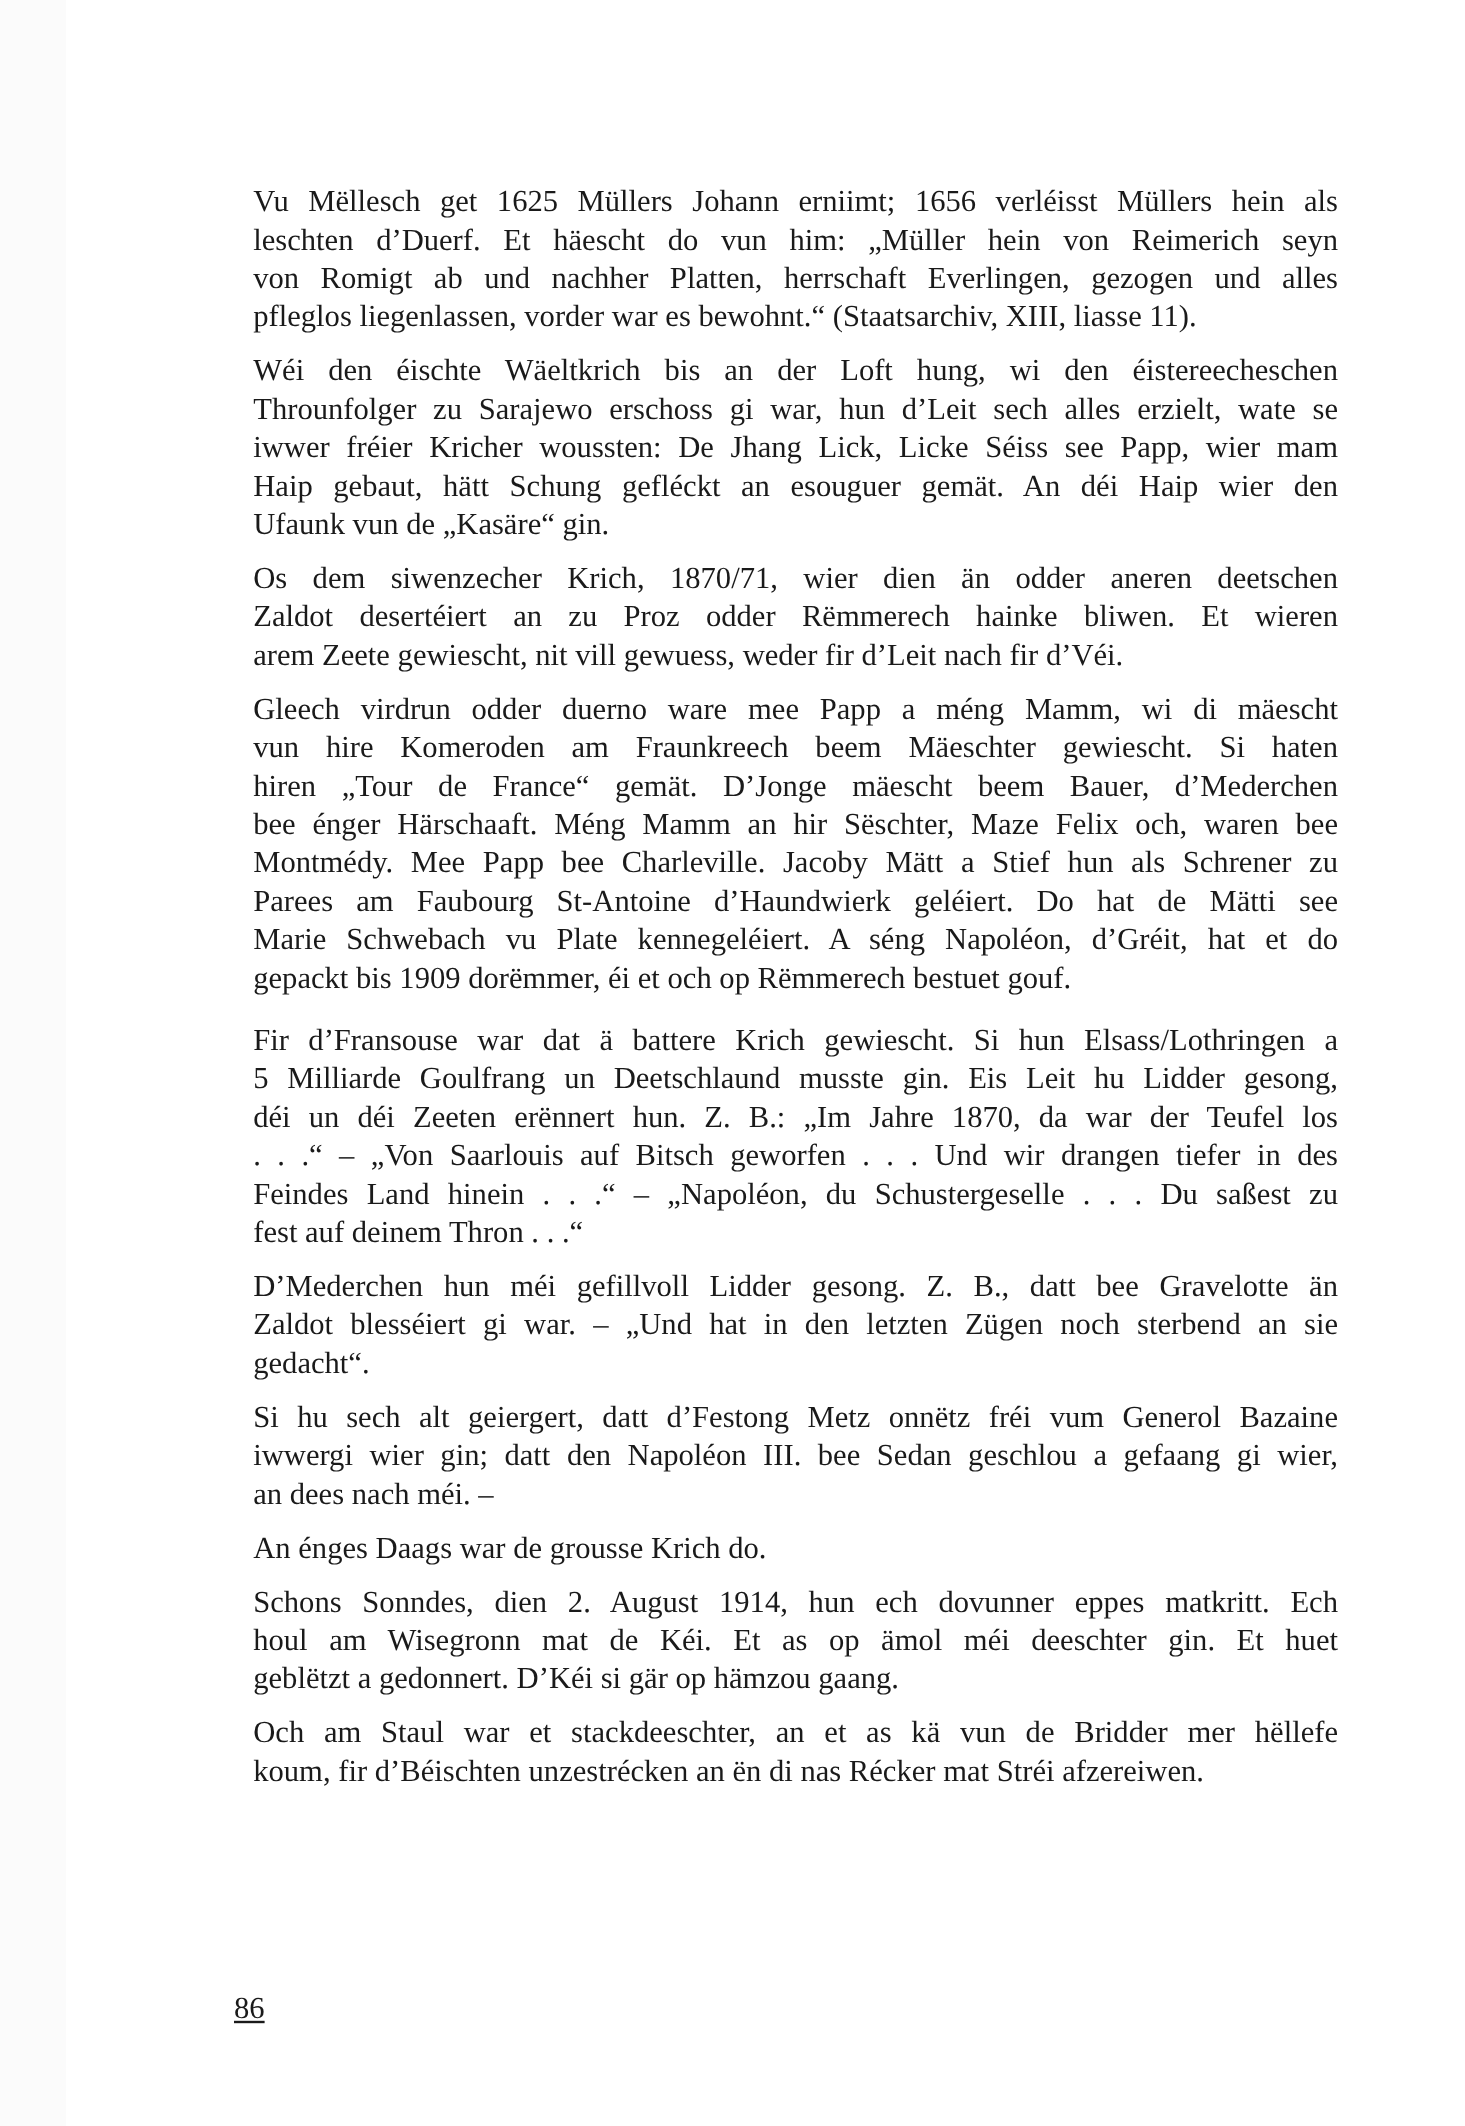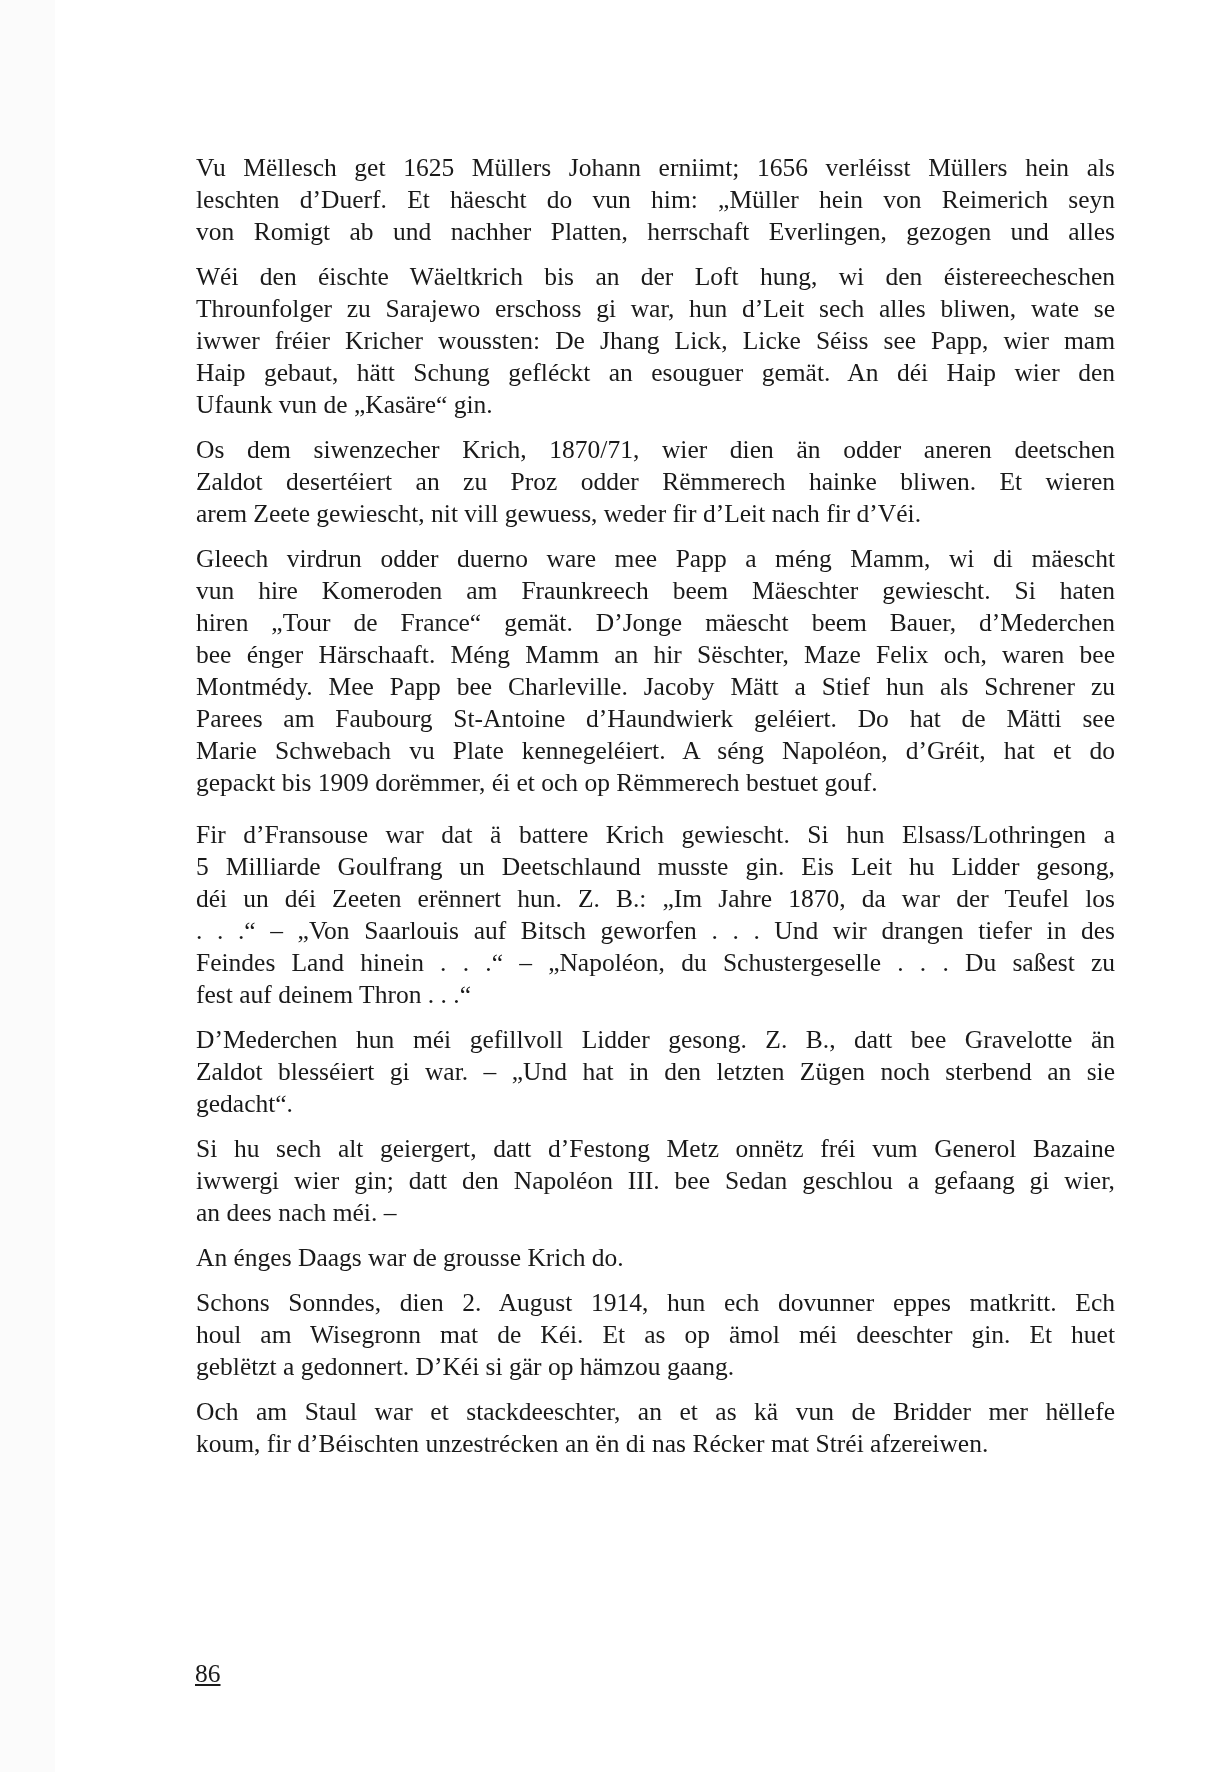--- a/index.html
+++ b/index.html
@@ -4,21 +4,21 @@
 <style>
   html, body { margin: 0; padding: 0; }
   body {
     width: 1221px; height: 1772px; position: relative; overflow: hidden;
     background: #ffffff;
     font-family: "Liberation Serif", "DejaVu Serif", serif;
     color: #1a1a1a;
   }
   .edge { position: absolute; left: 0; top: 0; width: 55px; height: 1772px; background: #fbfbfb; }
   .page { position: absolute; left: 195px; top: 152px; width: 920px; }
-  .para { margin: 0 0 13px 1px; }
+  .para { margin: 0 0 13px 16px; }
   .line {
     display: block; font-size: 25.5px; line-height: 32px; height: 32px;
     white-space: nowrap; text-align: justify; text-align-last: justify;
   }
   .line.last { text-align-last: left; }
   .para.gap-lg { margin-bottom: 20px; }
   .pagenum {
     position: absolute; left: 195px; top: 1658px;
     font-size: 25.5px; line-height: 32px; text-decoration: underline;
   }
@@ -26,24 +26,25 @@
 </head>
 <body>
 
 <div class="edge"></div>
 
 <div class="page">
   <div class="para">
     <span class="line">Vu Mëllesch get 1625 Müllers Johann erniimt; 1656 verléisst Müllers hein als</span>
     <span class="line">leschten d’Duerf. Et häescht do vun him: „Müller hein von Reimerich seyn</span>
     <span class="line">von Romigt ab und nachher Platten, herrschaft Everlingen, gezogen und alles</span>
+    <span class="line last">pfleglos liegenlassen, vorder war es bewohnt.“ (Staatsarchiv, XIII, liasse 11).</span>
   </div>
   <div class="para">
     <span class="line">Wéi den éischte Wäeltkrich bis an der Loft hung, wi den éistereecheschen</span>
-    <span class="line">Throunfolger zu Sarajewo erschoss gi war, hun d’Leit sech alles bliwen, wate se</span>
+    <span class="line">Throunfolger zu Sarajewo erschoss gi war, hun d’Leit sech alles erzielt, wate se</span>
     <span class="line">iwwer fréier Kricher woussten: De Jhang Lick, Licke Séiss see Papp, wier mam</span>
     <span class="line">Haip gebaut, hätt Schung gefléckt an esouguer gemät. An déi Haip wier den</span>
     <span class="line last">Ufaunk vun de „Kasäre“ gin.</span>
   </div>
   <div class="para">
     <span class="line">Os dem siwenzecher Krich, 1870/71, wier dien än odder aneren deetschen</span>
     <span class="line">Zaldot desertéiert an zu Proz odder Rëmmerech hainke bliwen. Et wieren</span>
     <span class="line last">arem Zeete gewiescht, nit vill gewuess, weder fir d’Leit nach fir d’Véi.</span>
   </div>
   <div class="para gap-lg">

